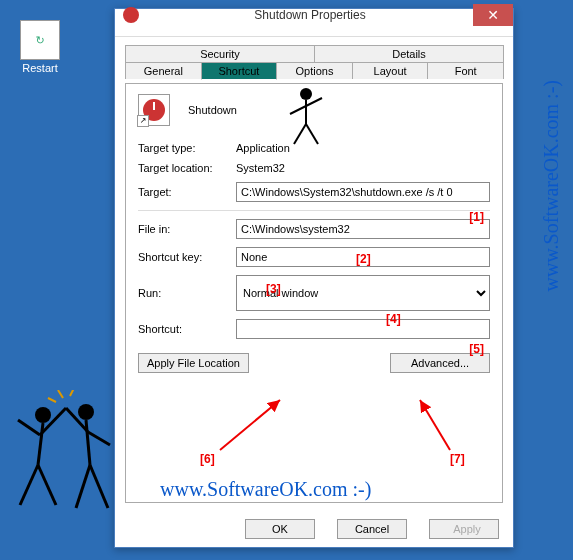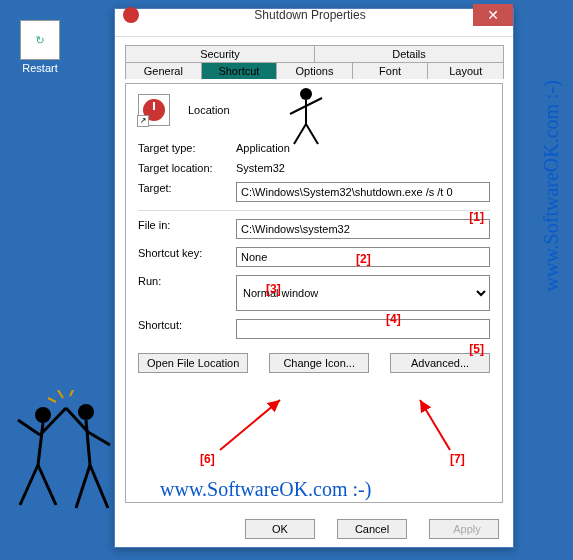--- a/index.html
+++ b/index.html
@@ -23,21 +23,21 @@
 .panel { border: 1px solid #aaa; margin: 0 10px 8px; padding: 10px 12px; background: #fff; min-height: 420px; position: relative; }
 
 .header-row { display: flex; align-items: center; margin-bottom: 16px; position: relative; }
 .big-icon { width: 32px; height: 32px; border: 1px solid #999; display: flex; align-items: center; justify-content: center; margin-right: 18px; position: relative; }
 .big-icon .pwr { width: 22px; height: 22px; background: #c33; border-radius: 50%; position: relative; }
 .big-icon .pwr::after { content:""; position:absolute; width:2px; height:8px; background:#fff; top:3px; left:10px; }
 .shortcut-badge { position: absolute; bottom: -2px; left: -2px; width: 12px; height: 12px; background: #fff; border: 1px solid #999; font-size: 8px; line-height: 10px; text-align: center; }
 
 .stick-figure { position: absolute; width: 60px; height: 70px; pointer-events: none; }
 
-.form-row { display: flex; font-size: 11px; margin: 8px 0; }
+.form-row { display: flex; align-items: center; font-size: 11px; margin: 8px 0; }
 .form-row .lbl { width: 98px; color: #000; }
 .form-row .val { flex: 1; }
 .form-row .static { color: #000; }
 .txt { width: 100%; font-size: 11px; padding: 2px 4px; border: 1px solid #888; height: 20px; }
 .sel { width: 100%; font-size: 11px; padding: 1px 2px; border: 1px solid #888; height: 36px; background: #fff; }
 
 .sep { height: 1px; background: #ddd; margin: 4px 0; }
 
 .btn-row { display: flex; justify-content: space-between; margin-top: 14px; }
 .btn { font-size: 11px; padding: 3px 8px; border: 1px solid #999; background: #efefef; cursor: pointer; min-width: 100px; }
@@ -79,32 +79,32 @@
 
   <div class="tabs-area">
     <div class="tab-row">
       <div class="tab">Security</div>
       <div class="tab">Details</div>
     </div>
     <div class="tab-row">
       <div class="tab">General</div>
       <div class="tab active">Shortcut</div>
       <div class="tab">Options</div>
+      <div class="tab">Layout</div>
       <div class="tab">Font</div>
-      <div class="tab">Layout</div>
     </div>
   </div>
 
   <div class="panel">
     <div class="header-row">
       <div class="big-icon">
         <div class="pwr"></div>
         <div class="shortcut-badge">↗</div>
       </div>
-      <div style="font-size:11px;">Location</div>
+      <div style="font-size:11px;">Shutdown</div>
       <svg class="stick-figure" style="left:140px; top:-10px;" viewBox="0 0 60 70">
         <circle cx="28" cy="10" r="6" fill="#000"></circle>
         <line x1="28" y1="16" x2="28" y2="40" stroke="#000" stroke-width="2"></line>
         <line x1="28" y1="22" x2="12" y2="30" stroke="#000" stroke-width="2"></line>
         <line x1="28" y1="22" x2="44" y2="14" stroke="#000" stroke-width="2"></line>
         <line x1="28" y1="40" x2="16" y2="60" stroke="#000" stroke-width="2"></line>
         <line x1="28" y1="40" x2="40" y2="60" stroke="#000" stroke-width="2"></line>
       </svg>
     </div>
 
@@ -136,22 +136,21 @@
           <option>Normal window</option>
         </select>
       </div>
     </div>
     <div class="form-row">
       <div class="lbl">Shortcut:</div>
       <div class="val"><input class="txt" value="" style=""></div>
     </div>
 
     <div class="btn-row">
-      <button class="btn">Open File Location</button>
-      <button class="btn">Change Icon...</button>
+      <button class="btn">Apply File Location</button>
       <button class="btn">Advanced...</button>
     </div>
 
     <span class="annot" style="right:18px; top:126px;">[1]</span>
     <span class="annot" style="left:230px; top:168px;">[2]</span>
     <span class="annot" style="left:140px; top:198px;">[3]</span>
     <span class="annot" style="left:260px; top:228px;">[4]</span>
     <span class="annot" style="right:18px; top:258px;">[5]</span>
   </div>
 

